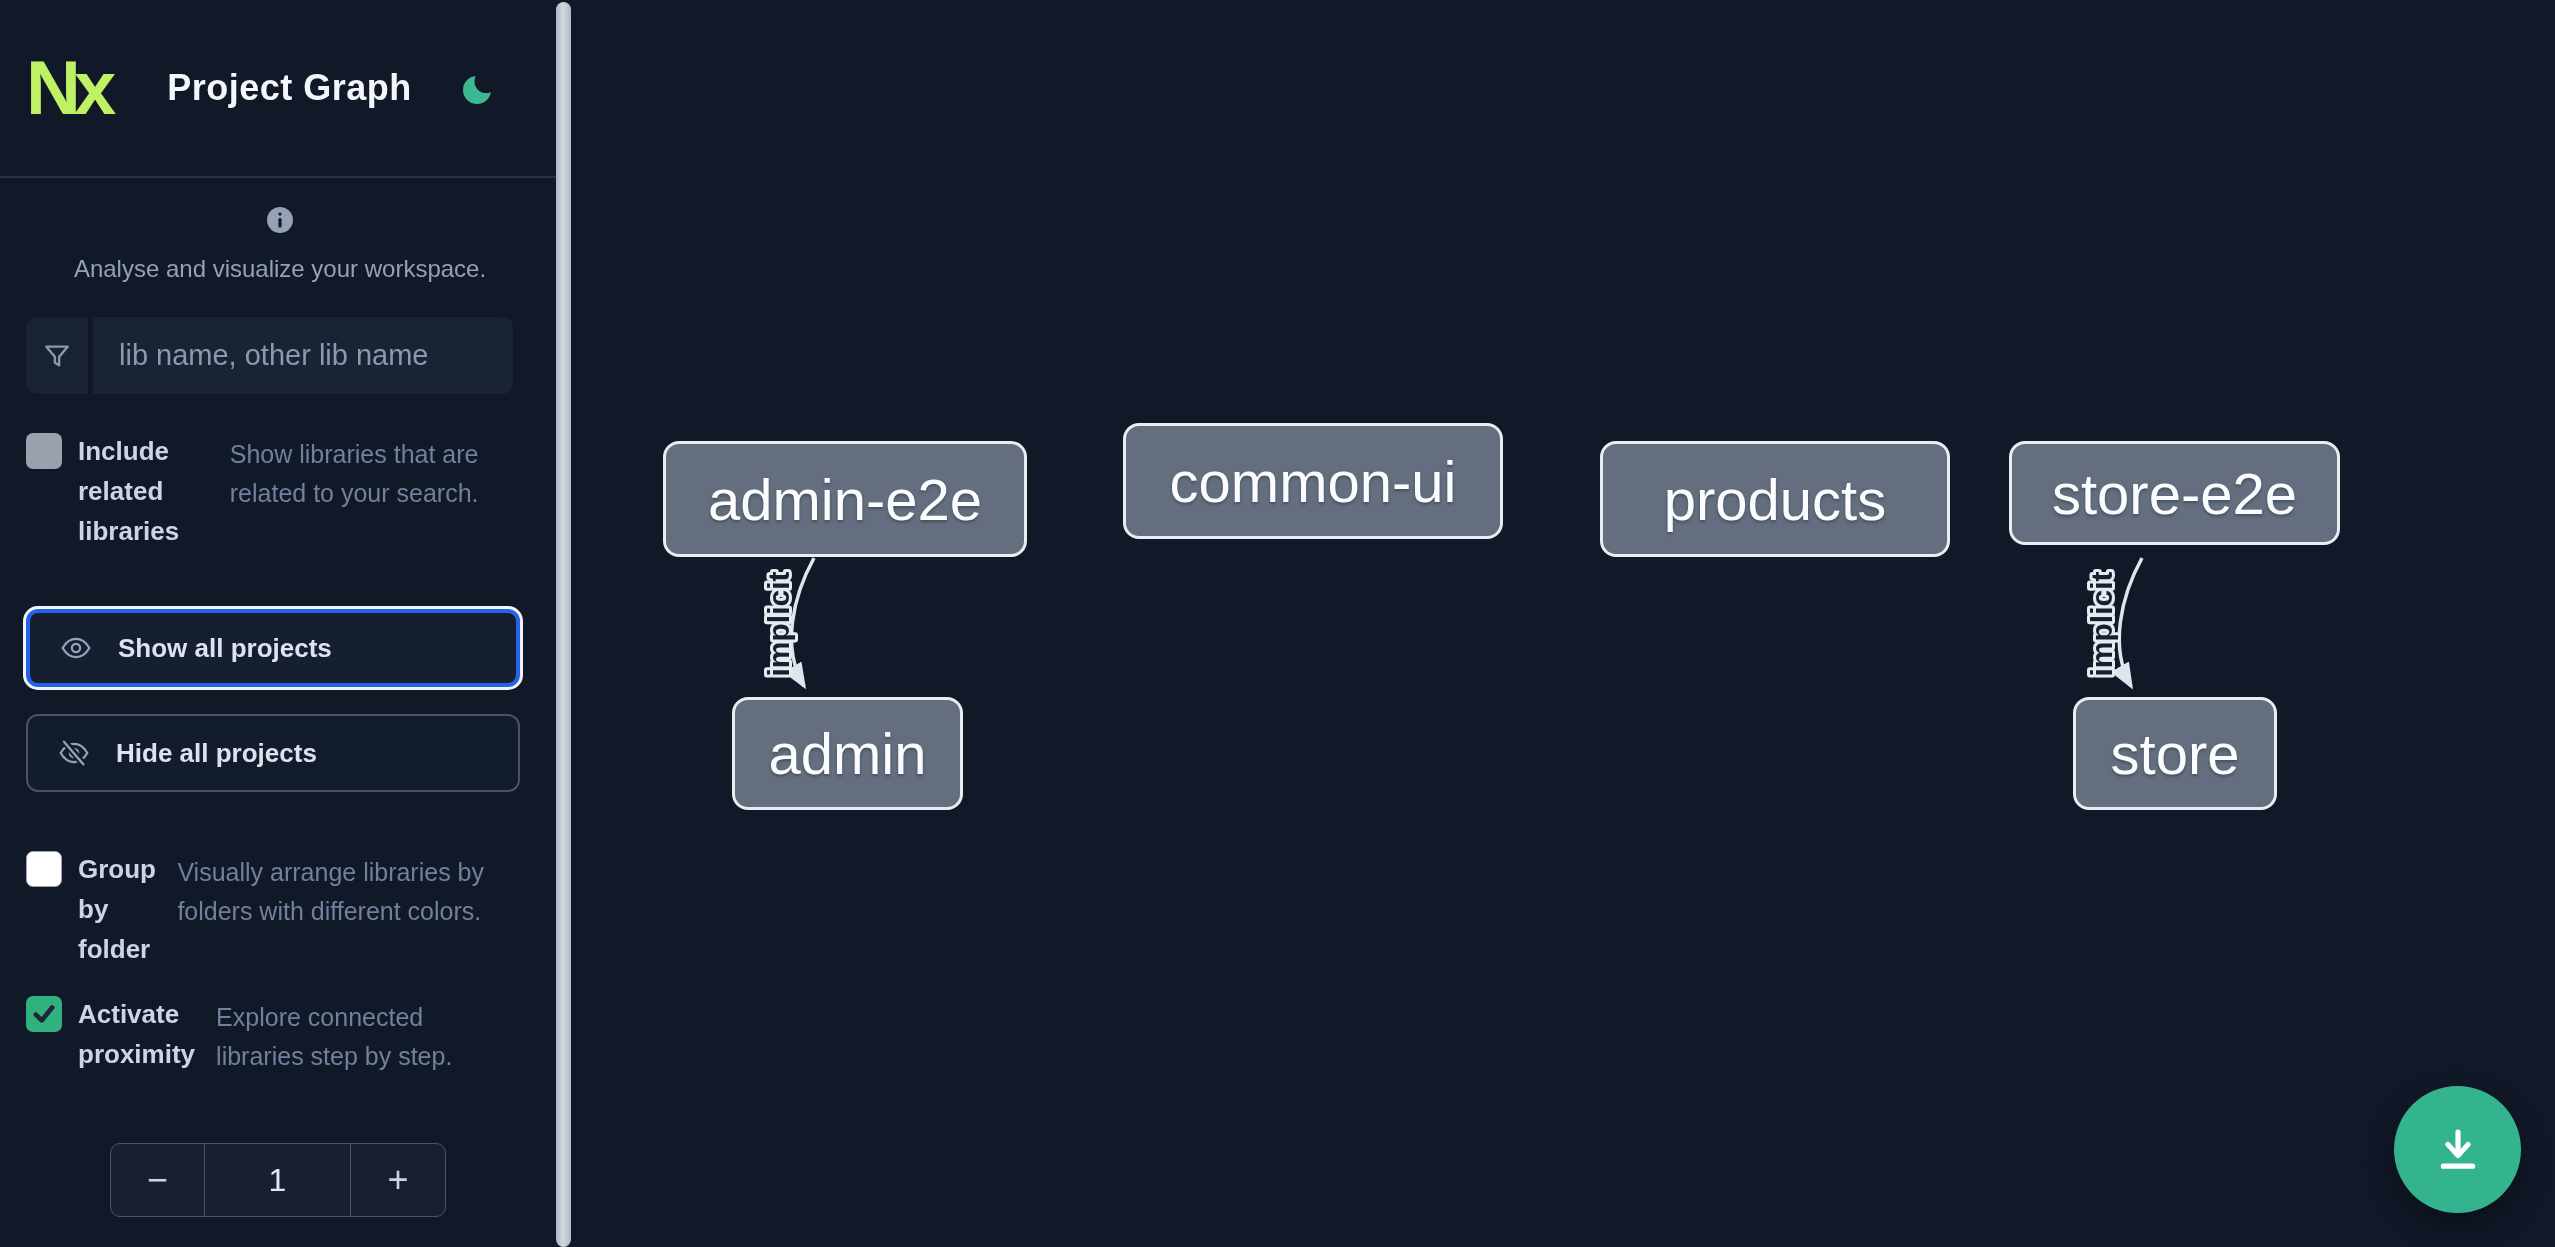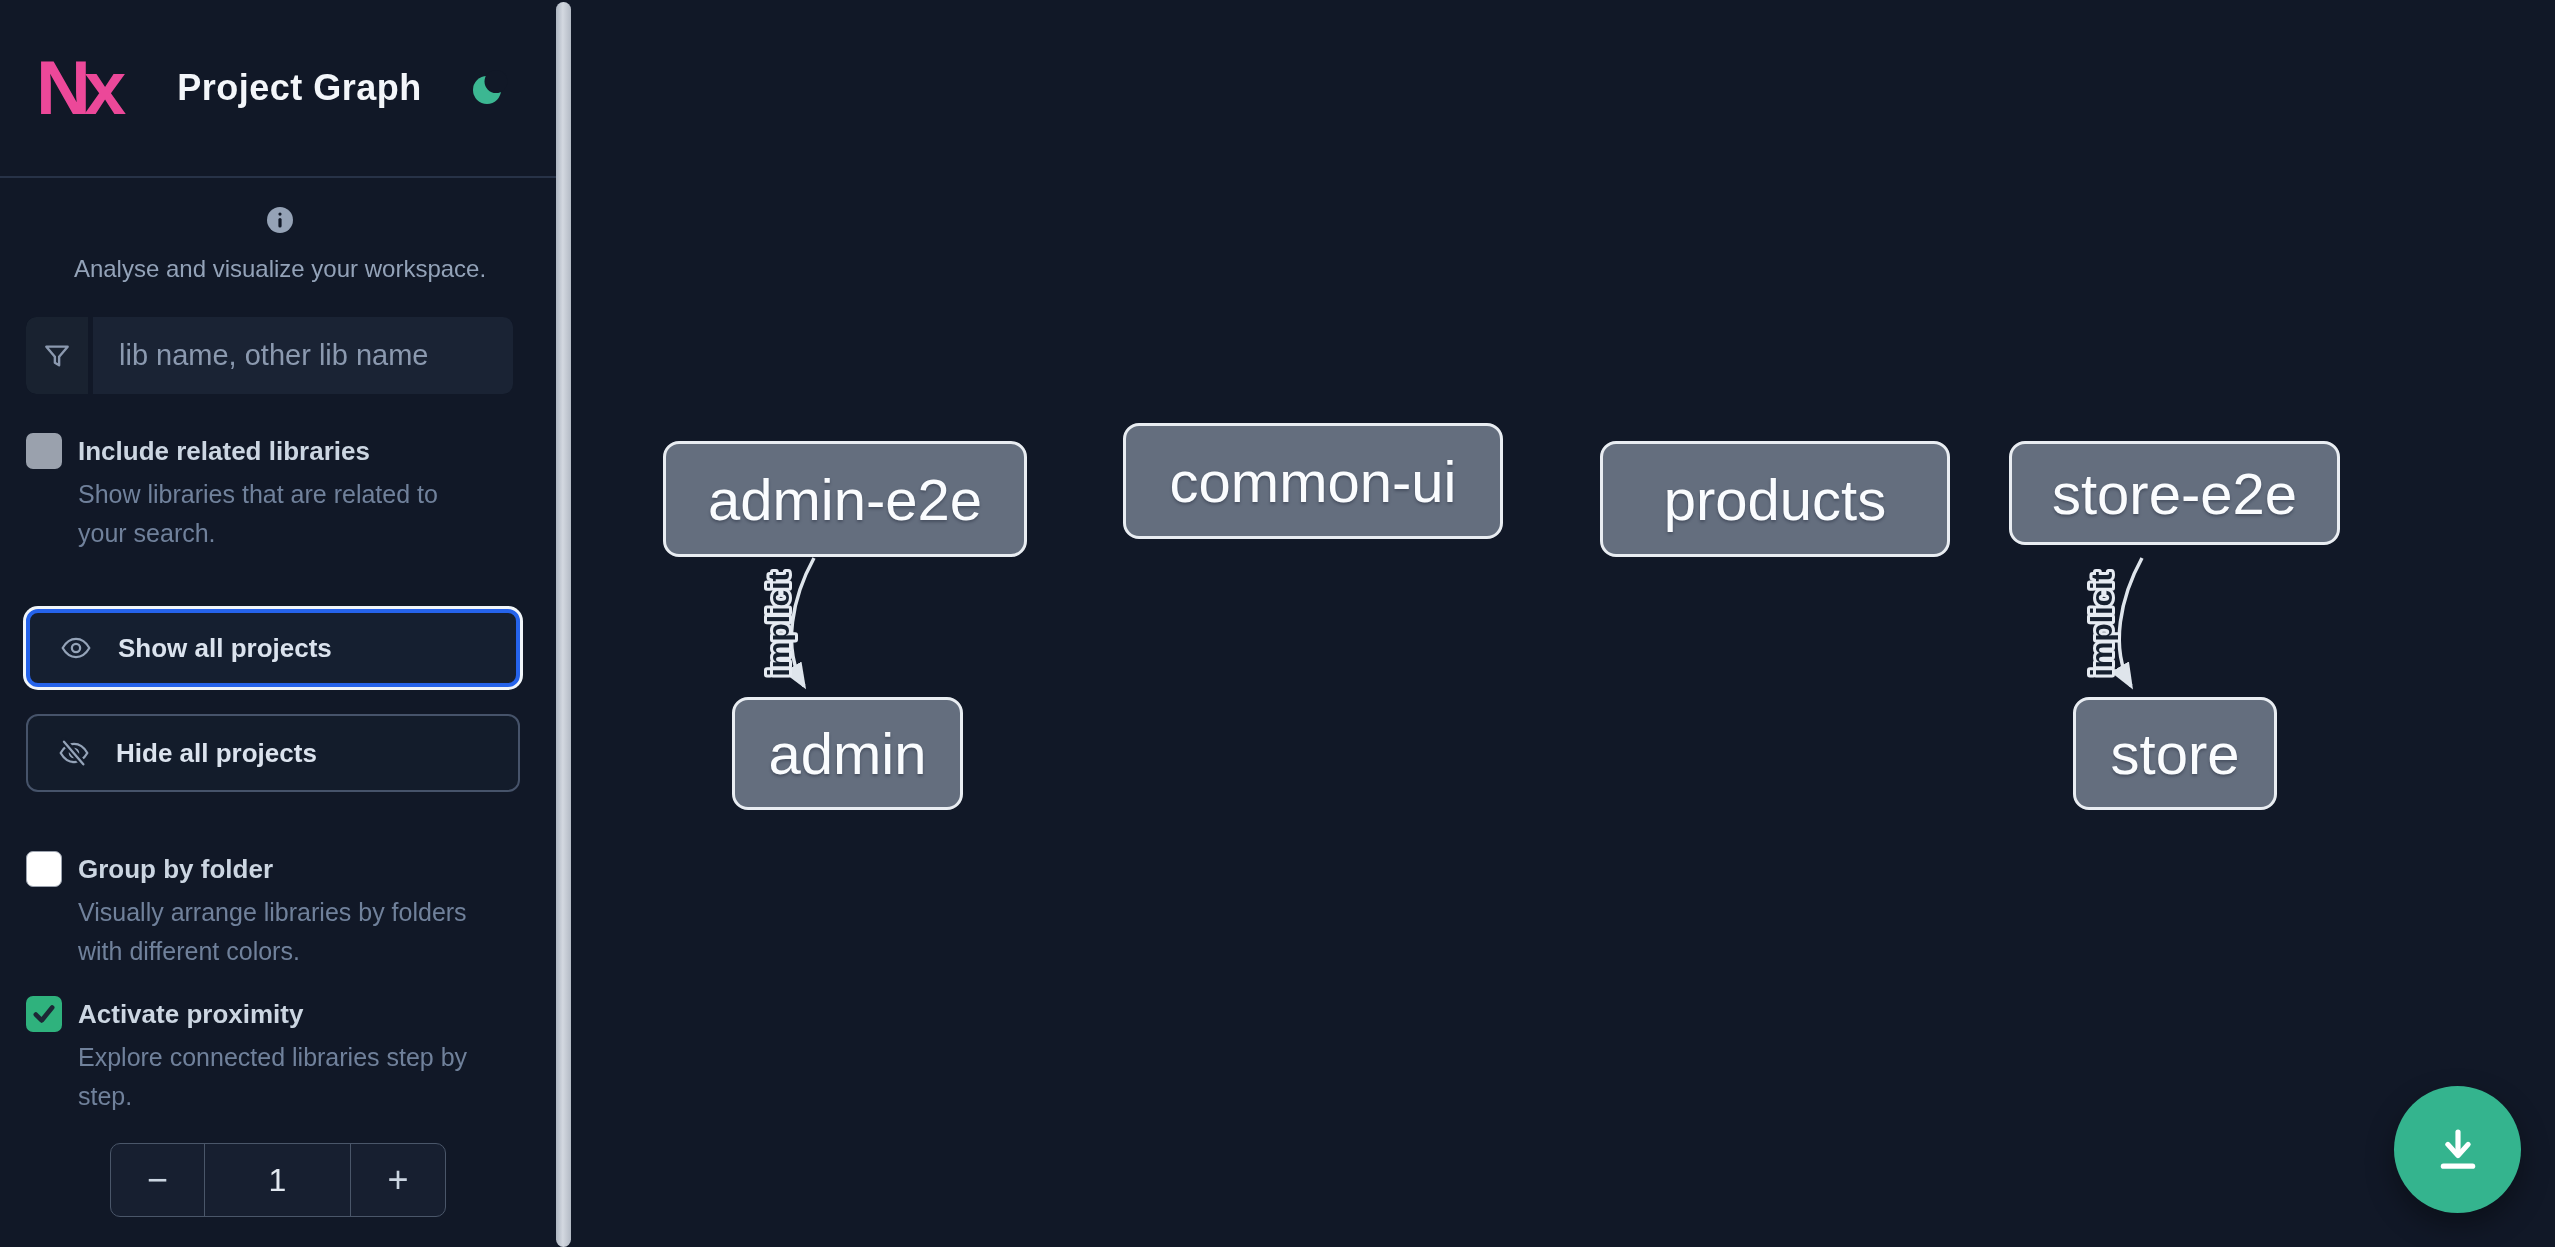--- a/index.html
+++ b/index.html
@@ -28,21 +28,21 @@
   html,body{background:var(--background);}
   .app{
     position:relative;width:2555px;height:1247px;overflow:hidden;
     background:var(--background);
     font-family:"Liberation Sans",sans-serif;
   }
   
   .sidebar{position:absolute;left:0;top:0;width:556px;height:1247px;}
   .header{position:absolute;left:0;top:0;width:556px;height:176px;display:flex;align-items:center;}
   .nx-logo{
-    margin-left:36px;font-size:76px;font-weight:900;color:#ec4899;
+    margin-left:26px;font-size:76px;font-weight:900;color:#bef264;
     letter-spacing:-7px;line-height:1;
   }
   .page-title{margin-left:58px;font-size:36px;font-weight:700;color:var(--text-bright);letter-spacing:.5px;}
   .moon{margin-left:48px;width:38px;height:38px;cursor:pointer;}
   .header-divider{position:absolute;left:0;top:176px;width:556px;height:2px;background:var(--divider);}
   .tagline{position:absolute;left:30px;top:206px;width:500px;display:flex;align-items:center;gap:21px;flex-direction:column;}
   .tagline-text{font-size:24px;color:var(--text-muted);}
   
   .search{
     position:absolute;left:26px;top:317px;width:487px;height:77px;
@@ -58,21 +58,21 @@
     color:#5eead4;font-size:29px;padding:0 26px;border-radius:0 10px 10px 0;
     font-family:"Liberation Sans",sans-serif;
   }
   .search input::placeholder{color:#8b99af;}
   
   .toggle{position:absolute;left:26px;width:466px;display:flex;gap:16px;cursor:pointer;}
   .checkbox{width:36px;height:36px;border-radius:7px;flex:none;margin-top:2px;}
   .cb-gray{background:var(--checkbox-gray);}
   .cb-white{background:#ffffff;border:1px solid #9ca3af;}
   .cb-green{background:var(--checkbox-green);display:flex;align-items:center;justify-content:center;}
-  .toggle-text{display:flex;flex-direction:column;justify-content:center;}
+  .toggle-text{display:flex;flex-direction:row;justify-content:center;}
   .toggle-label{font-size:26px;font-weight:700;color:var(--text-label);line-height:40px;}
   .toggle-desc{font-size:25px;color:var(--text-desc);line-height:39px;margin-top:4px;max-width:432px;}
   
   .side-btn{
     position:absolute;left:26px;width:494px;height:78px;
     display:flex;align-items:center;gap:26px;padding-left:30px;
     border-radius:12px;cursor:pointer;
     font-family:"Liberation Sans",sans-serif;
     font-size:26px;font-weight:700;color:#dbe3ee;text-align:left;
   }

